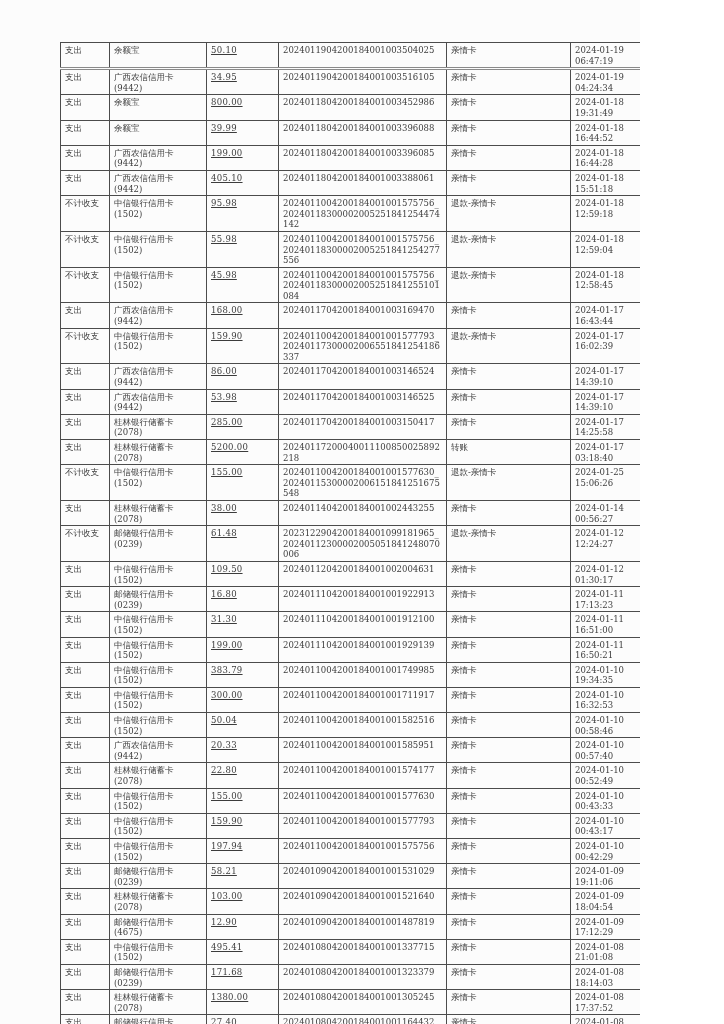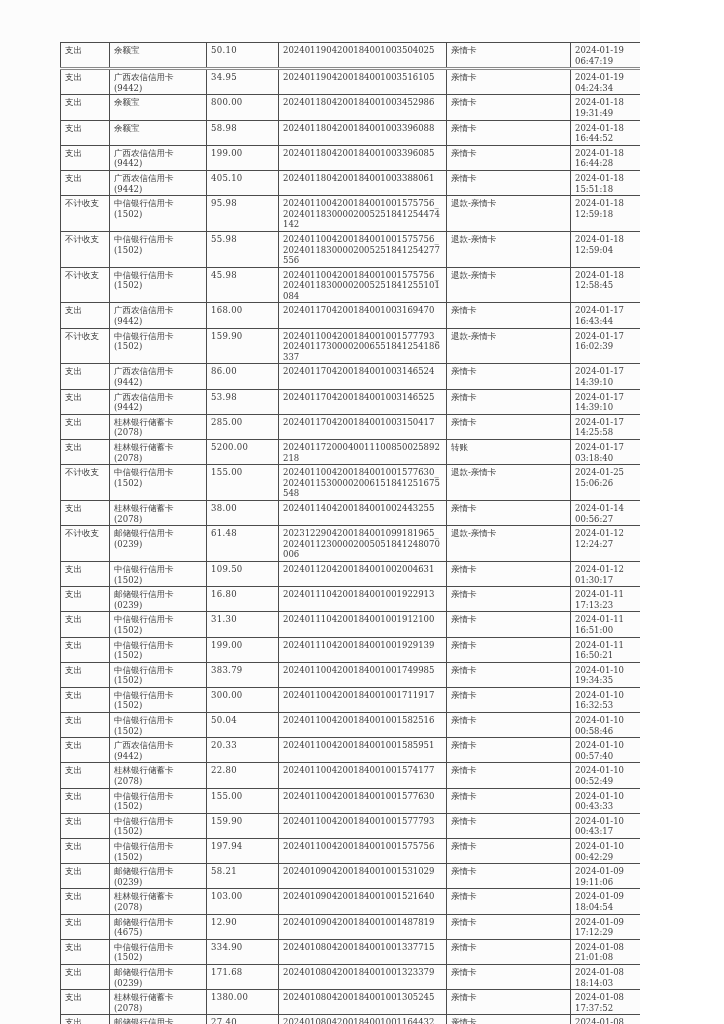--- a/index.html
+++ b/index.html
@@ -31,21 +31,21 @@
     line-height: 10.6px;
     color: #3c3c3c;
     word-break: break-all;
     overflow: hidden;
   }
   
   tr.page-break td {
     border-bottom: 3px double #8a8a8a;
   }
   td .line { min-height: 10.6px; }
-  td.amount-cell { letter-spacing: 0.3px; }
+  td.amount-cell { letter-spacing: 0.3px; text-decoration: underline; }
 </style>
 </head>
 <body>
 
 <div class="page">
   <table class="txn-table">
     <colgroup>
       <col style="width:49px">
       <col style="width:97px">
       <col style="width:72px">
@@ -119,21 +119,21 @@
           </td>
         </tr>
         <tr>
           <td>
             <div class="line">支出</div>
           </td>
           <td>
             <div class="line">余额宝</div>
           </td>
           <td class="amount-cell">
-            <div class="line">58.98</div>
+            <div class="line">39.99</div>
           </td>
           <td>
             <div class="line">2024011804200184001003396088</div>
           </td>
           <td>
             <div class="line">亲情卡</div>
           </td>
           <td>
             <div class="line">2024-01-18</div>
             <div class="line">16:44:52</div>
@@ -779,21 +779,21 @@
         </tr>
         <tr>
           <td>
             <div class="line">支出</div>
           </td>
           <td>
             <div class="line">中信银行信用卡</div>
             <div class="line">(1502)</div>
           </td>
           <td class="amount-cell">
-            <div class="line">334.90</div>
+            <div class="line">495.41</div>
           </td>
           <td>
             <div class="line">2024010804200184001001337715</div>
           </td>
           <td>
             <div class="line">亲情卡</div>
           </td>
           <td>
             <div class="line">2024-01-08</div>
             <div class="line">21:01:08</div>

